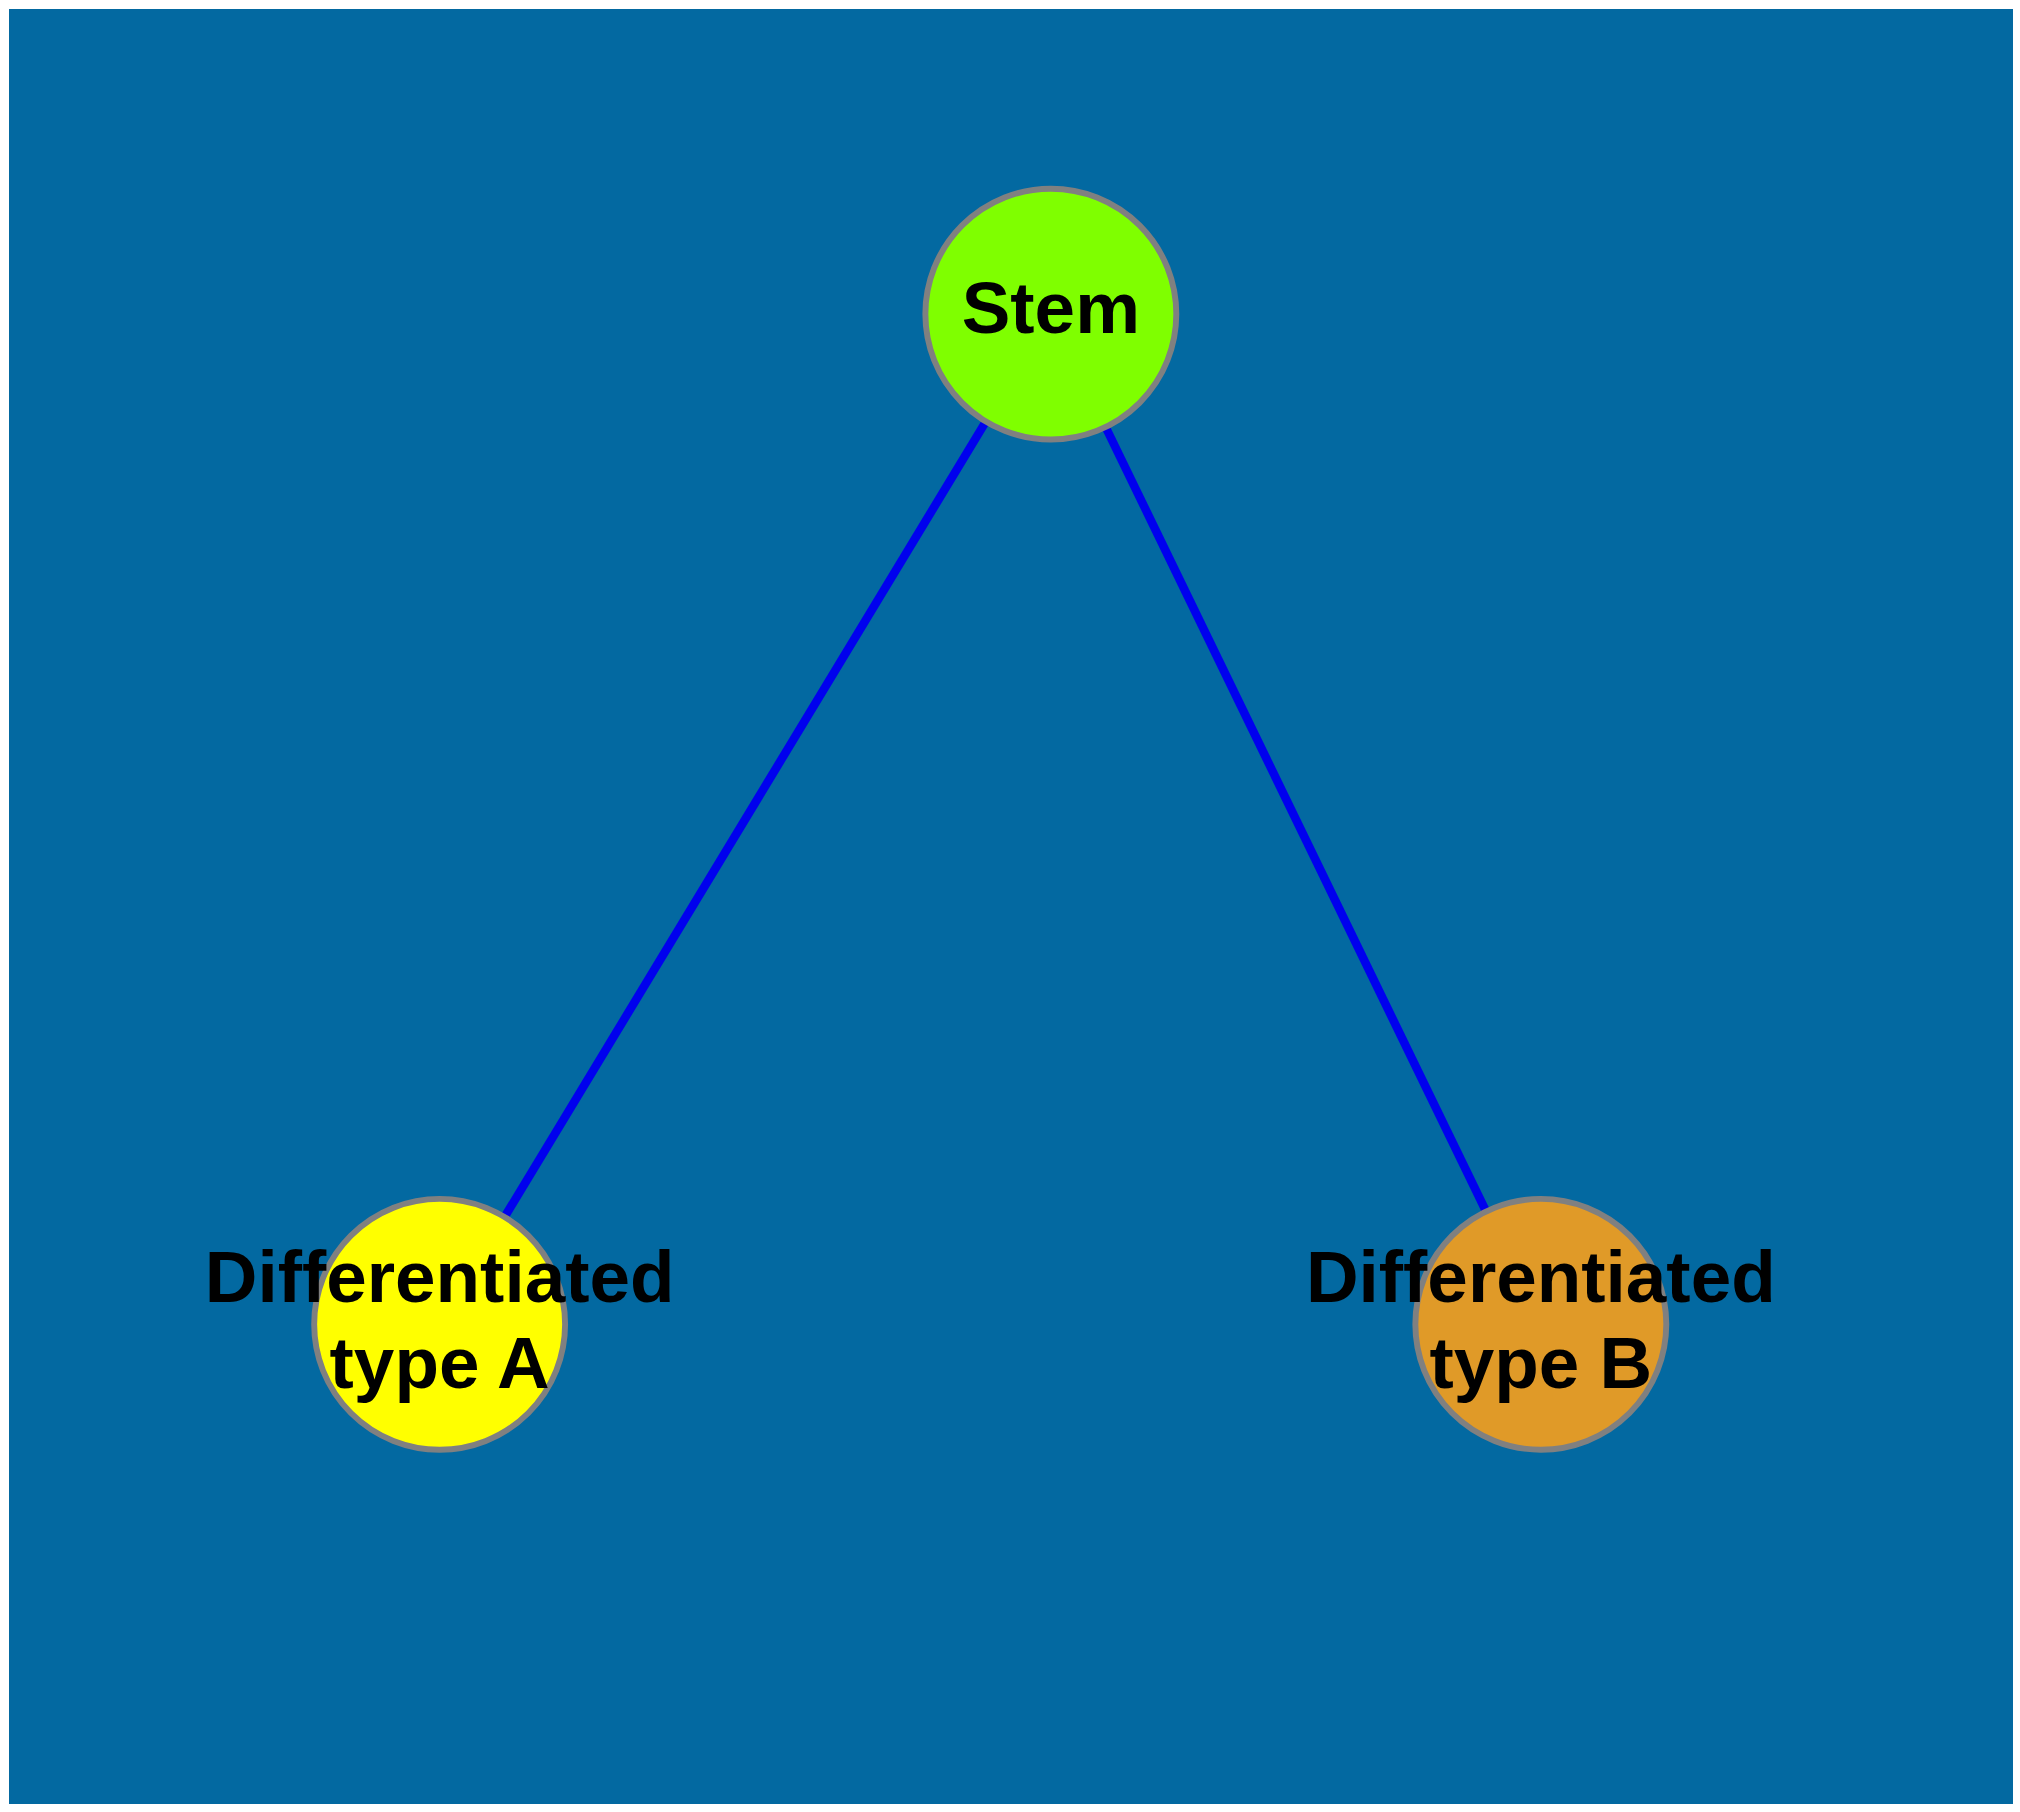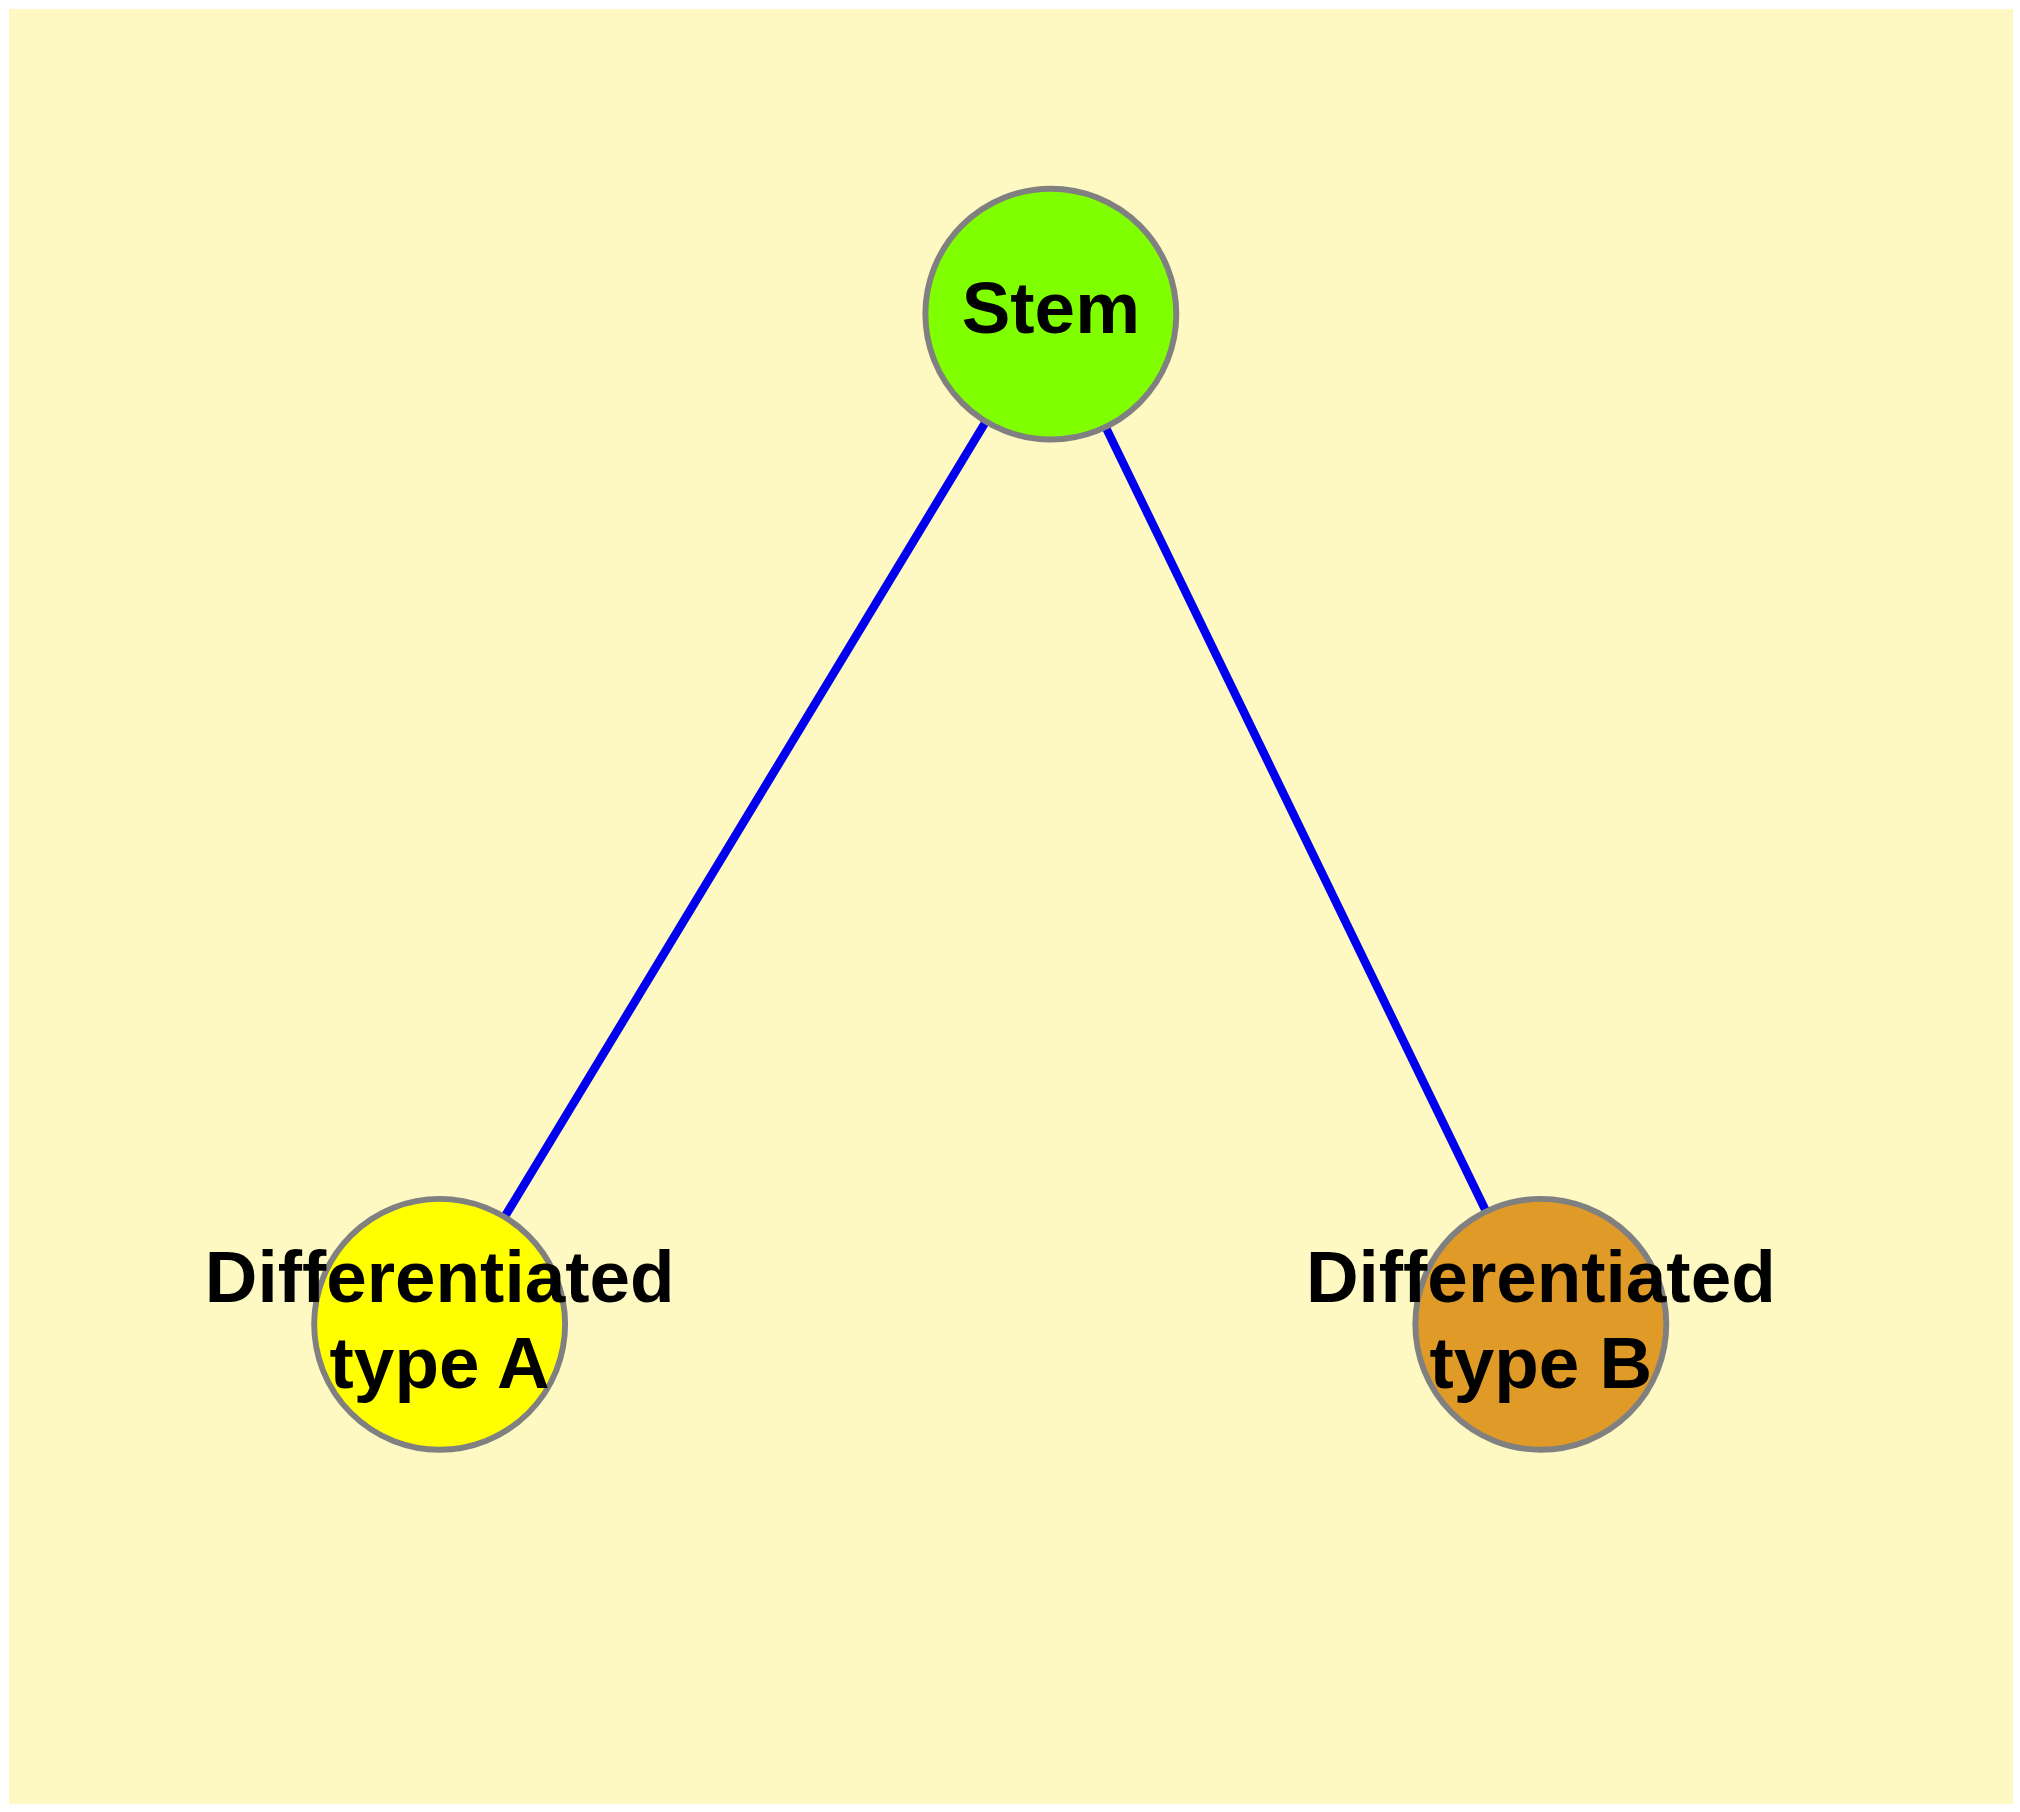--- a/index.html
+++ b/index.html
@@ -59,21 +59,21 @@
     font-size: 86px;
   }
   .label-multiline {
     font-size: 86px;
   }
 </style>
 </head>
 <body>
 
 <div id="canvas" style="background: rgb(255, 255, 255);">
-  <div id="plot-area" style="background: #fef9c3;">
+  <div id="plot-area" style="background: #0369a1;">
     <svg class="graph" viewBox="0 0 2364 2118" preserveAspectRatio="none">
 
       <g>
         <line class="edge-line" x1="1151.3669298730624" y1="488.34759998794675" x2="585.6330701269376" y2="1423.6524000120532" stroke="#0000ee"></line>
         <line class="edge-line" x1="1294.4465821597348" y1="494.96942203184057" x2="1741.5534178402652" y2="1417.0305779681594" stroke="#0000ee"></line>
       </g>
 
       <g>
         <circle class="node-circle" cx="1229" cy="360" r="148" fill="#7fff00" stroke="#808080"></circle>
         <text class="node-label label-stem" x="1229" y="360">Stem</text>

